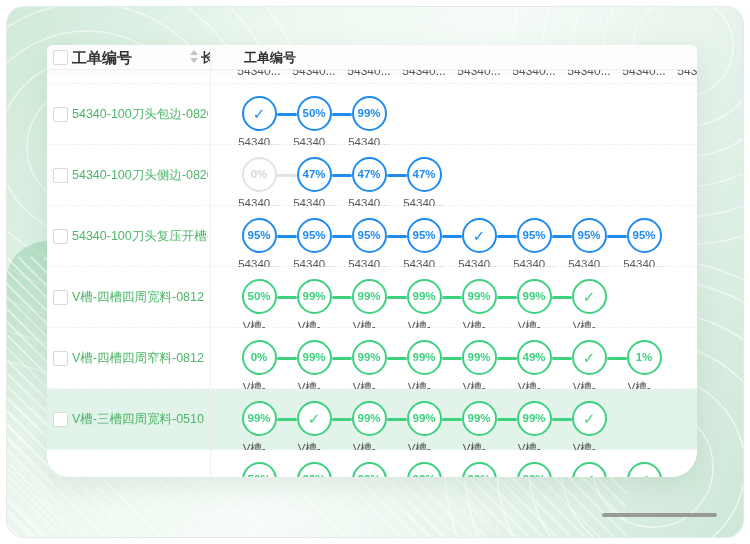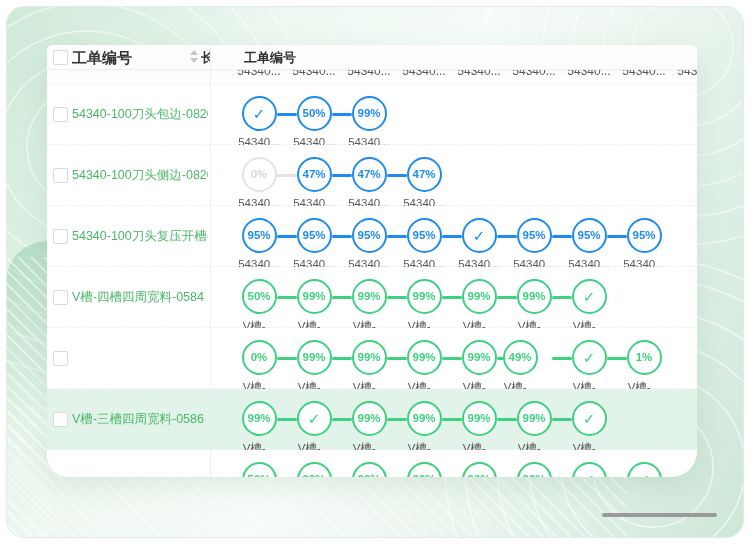--- a/index.html
+++ b/index.html
@@ -231,21 +231,21 @@
             <span class="steplabel">54340...</span>
           </div>
           <div class="conn blue-c" style="left: 560px;"></div>
           <div class="step" style="left: 569px;">
             <span class="circle">95%</span>
             <span class="steplabel">54340...</span>
           </div>
         </div>
         <div class="row green">
           <span class="cb"></span>
-          <span class="oname">V槽-四槽四周宽料-0584</span>
+          <span class="oname">V槽-四槽四周宽料-0812</span>
           <div class="step" style="left: 184px;">
             <span class="circle">50%</span>
             <span class="steplabel">V槽-...</span>
           </div>
           <div class="conn green-c" style="left: 230px;"></div>
           <div class="step" style="left: 239px;">
             <span class="circle">99%</span>
             <span class="steplabel">V槽-...</span>
           </div>
           <div class="conn green-c" style="left: 285px;"></div>
@@ -269,20 +269,21 @@
             <span class="steplabel">V槽-...</span>
           </div>
           <div class="conn green-c" style="left: 505px;"></div>
           <div class="step" style="left: 514px;">
             <span class="circle check">✓</span>
             <span class="steplabel">V槽-...</span>
           </div>
         </div>
         <div class="row green">
           <span class="cb"></span>
+          <span class="oname">V槽-四槽四周窄料-0812</span>
           <div class="step" style="left: 184px;">
             <span class="circle">0%</span>
             <span class="steplabel">V槽-...</span>
           </div>
           <div class="conn green-c" style="left: 230px;"></div>
           <div class="step" style="left: 239px;">
             <span class="circle">99%</span>
             <span class="steplabel">V槽-...</span>
           </div>
           <div class="conn green-c" style="left: 285px;"></div>
@@ -294,38 +295,38 @@
           <div class="step" style="left: 349px;">
             <span class="circle">99%</span>
             <span class="steplabel">V槽-...</span>
           </div>
           <div class="conn green-c" style="left: 395px;"></div>
           <div class="step" style="left: 404px;">
             <span class="circle">99%</span>
             <span class="steplabel">V槽-...</span>
           </div>
           <div class="conn green-c" style="left: 450px;"></div>
-          <div class="step" style="left: 445px;">
+          <div class="step" style="left: 459px;">
             <span class="circle">49%</span>
             <span class="steplabel">V槽-...</span>
           </div>
           <div class="conn green-c" style="left: 505px;"></div>
           <div class="step" style="left: 514px;">
             <span class="circle check">✓</span>
             <span class="steplabel">V槽-...</span>
           </div>
           <div class="conn green-c" style="left: 560px;"></div>
           <div class="step" style="left: 569px;">
             <span class="circle">1%</span>
             <span class="steplabel">V槽-...</span>
           </div>
         </div>
         <div class="row green hl">
           <span class="cb"></span>
-          <span class="oname">V槽-三槽四周宽料-0586</span>
+          <span class="oname">V槽-三槽四周宽料-0510</span>
           <div class="step" style="left: 184px;">
             <span class="circle">99%</span>
             <span class="steplabel">V槽-...</span>
           </div>
           <div class="conn green-c" style="left: 230px;"></div>
           <div class="step" style="left: 239px;">
             <span class="circle check">✓</span>
             <span class="steplabel">V槽-...</span>
           </div>
           <div class="conn green-c" style="left: 285px;"></div>

